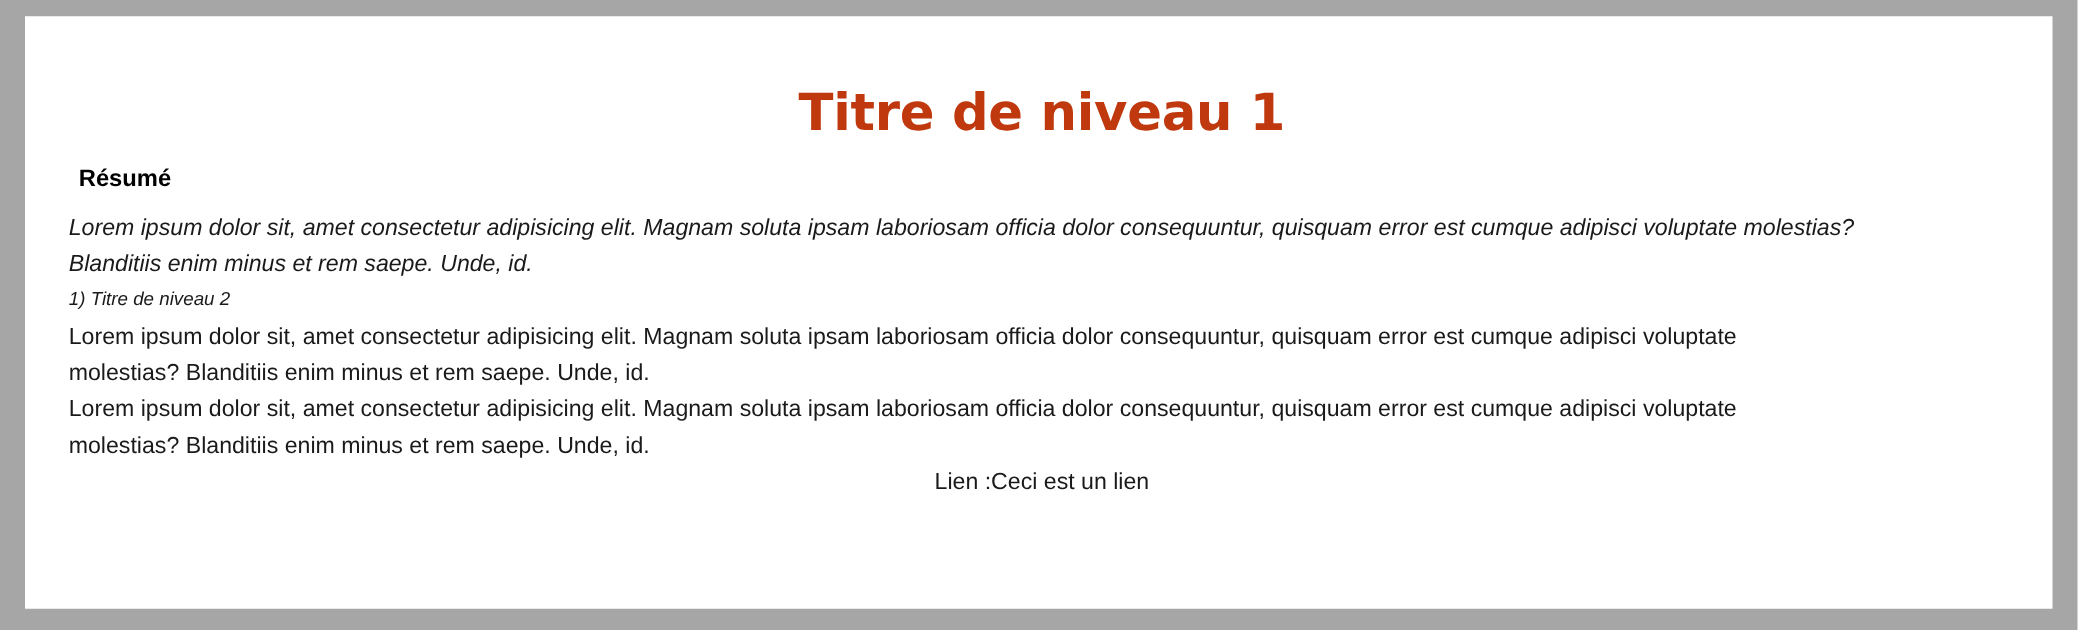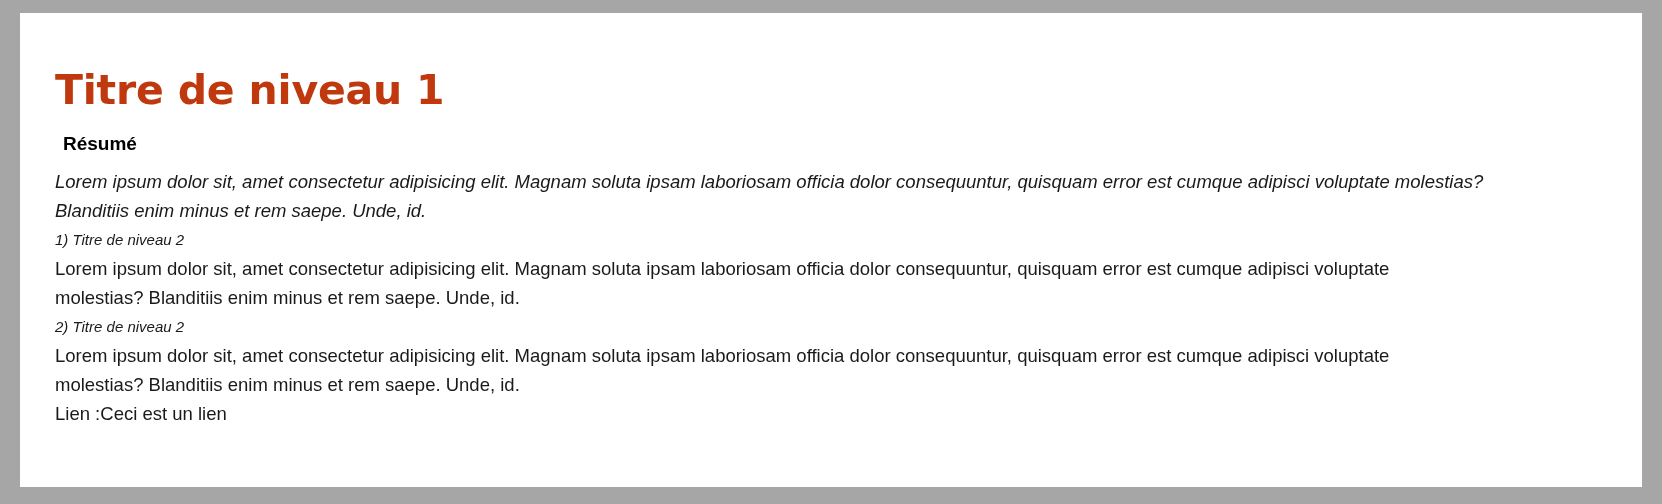--- a/index.html
+++ b/index.html
@@ -35,20 +35,21 @@
   .doc-inner {
     position: absolute;
     left: 35px;
     right: 30px;
     top: 0;
   }
 
   .doc-title {
     margin: 0;
     padding: 0;
+    text-align: center;
     color: #c0390e;
     font-family: "DejaVu Sans", sans-serif;
     font-weight: bold;
     font-size: 41px;
     line-height: 1.15;
     letter-spacing: -0.2px;
     padding-top: 54px;
   }
 
   .section-heading {
@@ -95,20 +96,21 @@
     max-width: 1395px;
   }
 
   .link-line {
     margin: 0;
     padding: 0;
     font-family: "Liberation Sans", sans-serif;
     font-size: 18.5px;
     line-height: 29px;
     color: #1a1a1a;
+    text-align: center;
   }
 
   .link-line .link-label,
   .link-line .link-anchor {
     font: inherit;
     color: inherit;
     text-decoration: none;
   }
 </style>
 </head>
@@ -121,21 +123,20 @@
       <h1 class="doc-title">Titre de niveau 1</h1>
 
       <h2 class="section-heading">Résumé</h2>
 
       <p class="abstract-text">Lorem ipsum dolor sit, amet consectetur adipisicing elit. Magnam soluta ipsam laboriosam officia dolor consequuntur, quisquam error est cumque adipisci voluptate molestias? Blanditiis enim minus et rem saepe. Unde, id.</p>
 
       <p class="sub-heading">1) Titre de niveau 2</p>
 
       <p class="body-text">Lorem ipsum dolor sit, amet consectetur adipisicing elit. Magnam soluta ipsam laboriosam officia dolor consequuntur, quisquam error est cumque adipisci voluptate molestias? Blanditiis enim minus et rem saepe. Unde, id.</p>
 
-      <p class="sub-heading">2) Titre de niveau 2</p>
 
       <p class="body-text">Lorem ipsum dolor sit, amet consectetur adipisicing elit. Magnam soluta ipsam laboriosam officia dolor consequuntur, quisquam error est cumque adipisci voluptate molestias? Blanditiis enim minus et rem saepe. Unde, id.</p>
 
       <p class="link-line"><span class="link-label">Lien :</span><a class="link-anchor" href="#">Ceci est un lien</a></p>
 
     </div>
   </div>
 </div>
 
 </body></html>

